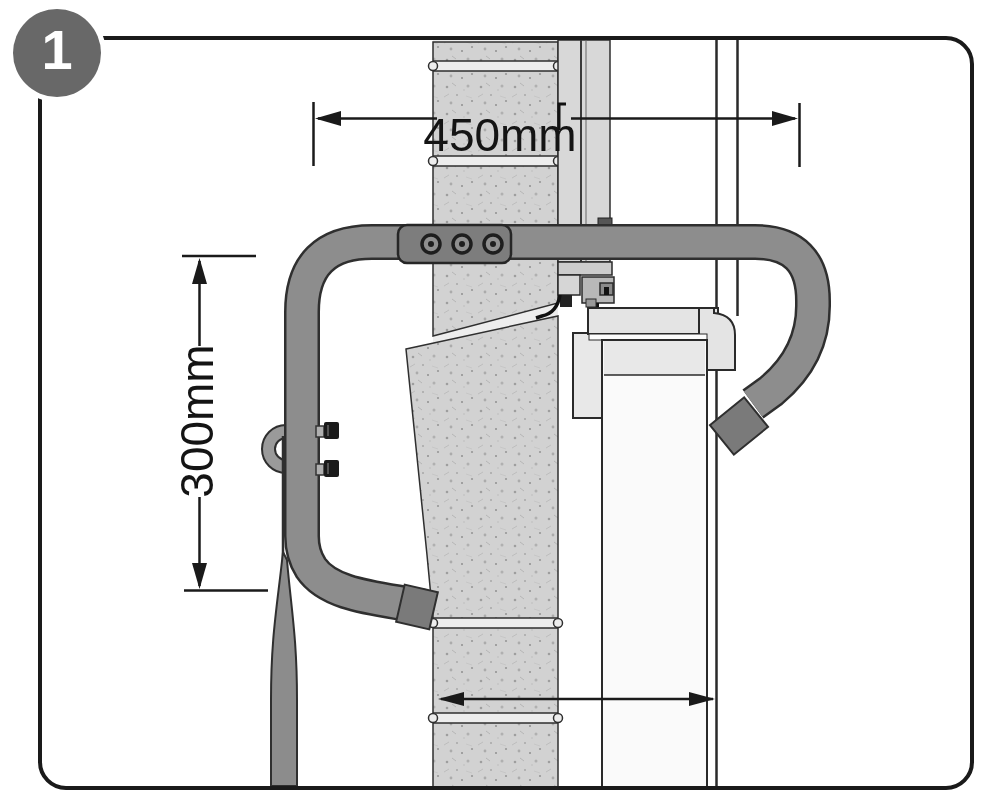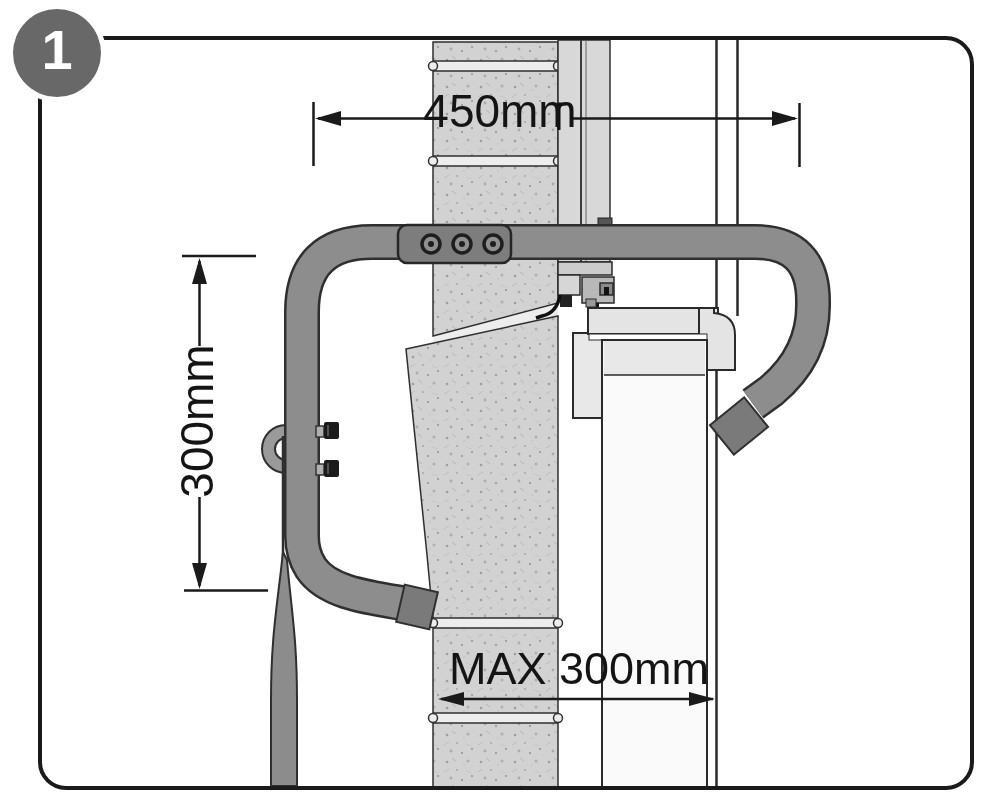--- a/index.html
+++ b/index.html
@@ -12,21 +12,21 @@
   }
   #diagram-svg{position:absolute;left:0;top:0;}
   .label{
     position:absolute;
     color:#141414;
     font-family:"Liberation Sans", sans-serif;
     white-space:nowrap;
     user-select:none;
   }
   .dim-label{font-size:46px;letter-spacing:0px;}
-  #label-450{left:390px;top:84px;width:220px;text-align:center;}
+  #label-450{left:390px;top:108px;width:220px;text-align:center;}
   #label-300{
     left:197px;top:421px;
     transform:translate(-50%,-50%) rotate(-90deg);
     transform-origin:center center;
   }
   #label-max{left:438px;top:643px;width:282px;text-align:center;font-size:45px;}
   #label-step{
     left:57px;top:51px;
     transform:translate(-50%,-52%);
     font-size:56px;font-weight:bold;color:#ffffff;
@@ -173,15 +173,14 @@
     </g>
 
     <rect x="40" y="38" width="932" height="750" rx="26" fill="none" stroke="#1a1a1a" stroke-width="4"></rect>
     <circle cx="57" cy="53" r="49" fill="#ffffff"></circle>
     <circle cx="57" cy="53" r="44" fill="#686868"></circle>
   </svg>
 
   <div id="label-step" class="label">1</div>
   <div id="label-450" class="label dim-label">450mm</div>
   <div id="label-300" class="label dim-label">300mm</div>
-  <div id="label-max" class="label">MAX 300mm</div>
 
 </div>
 
 </body></html>

